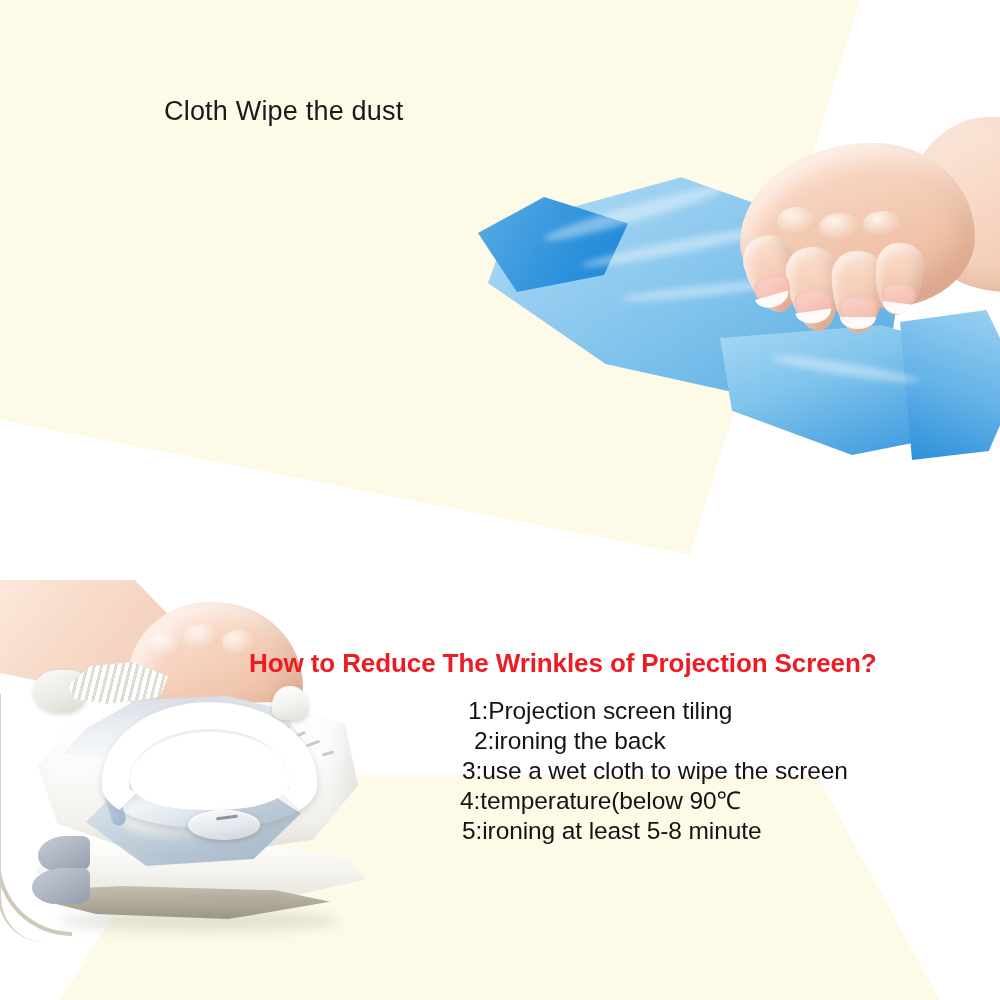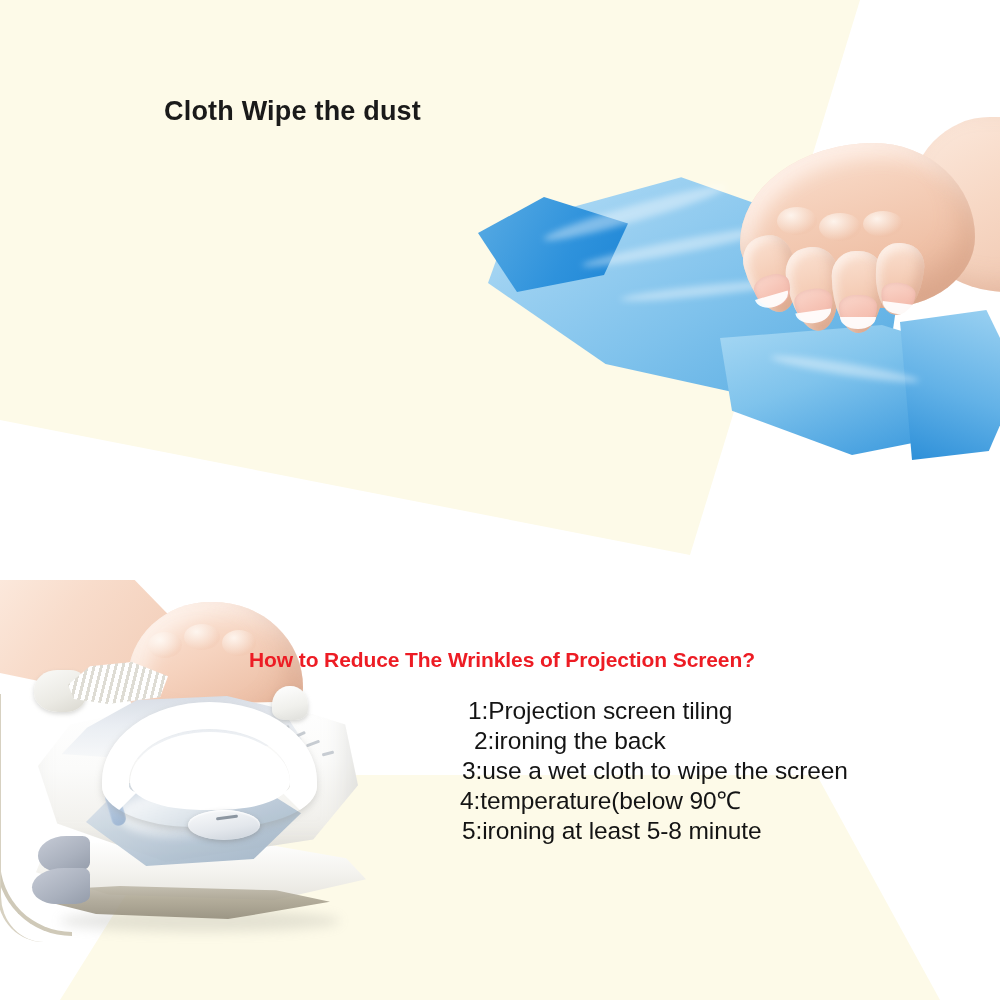--- a/index.html
+++ b/index.html
@@ -18,21 +18,21 @@
   #top-cream-panel {
     position:absolute; left:0; top:0; width:1000px; height:580px;
     background:#FDFAE8;
     -webkit-clip-path: polygon(0 0, 86% 0, 69% 95.7%, 0 72.4%);
     clip-path: polygon(0 0, 86% 0, 69% 95.7%, 0 72.4%);
   }
 
   #top-heading {
     position:absolute; left:164px; top:96px;
     font-size:27px; color:#1a1a1a; letter-spacing:.2px;
-    white-space:nowrap; font-weight:700;
+    white-space:nowrap; font-weight:400;
   }
 
   
   #cloth-photo { position:absolute; left:470px; top:135px; width:540px; height:330px; }
 
   .cloth-body {
     position:absolute; background:#8FC9EE;
   }
   #cloth-main {
     left:18px; top:40px; width:420px; height:225px;
@@ -103,21 +103,21 @@
 
   #bottom-cream-panel {
     position:absolute; left:60px; top:195px; width:880px; height:225px;
     background:#FDFAE8;
     -webkit-clip-path: polygon(16% 0%, 86% 0%, 100% 100%, 0% 100%);
     clip-path: polygon(16% 0%, 86% 0%, 100% 100%, 0% 100%);
   }
 
   #bottom-heading {
     position:absolute; left:249px; top:68px;
-    font-size:21px; font-weight:bold; color:#ED1C24;
+    font-size:26px; font-weight:bold; color:#ED1C24;
     white-space:nowrap; letter-spacing:-.1px;
   }
   #bottom-list { position:absolute; left:452px; top:116px; width:560px; }
   .list-line {
     font-size:24.5px; color:#141414; white-space:nowrap;
     line-height:30px; letter-spacing:-.1px;
   }
   .list-line.indent-1 { padding-left:16px; }
   .list-line.indent-2 { padding-left:22px; }
   .list-line.indent-3 { padding-left:10px; }

